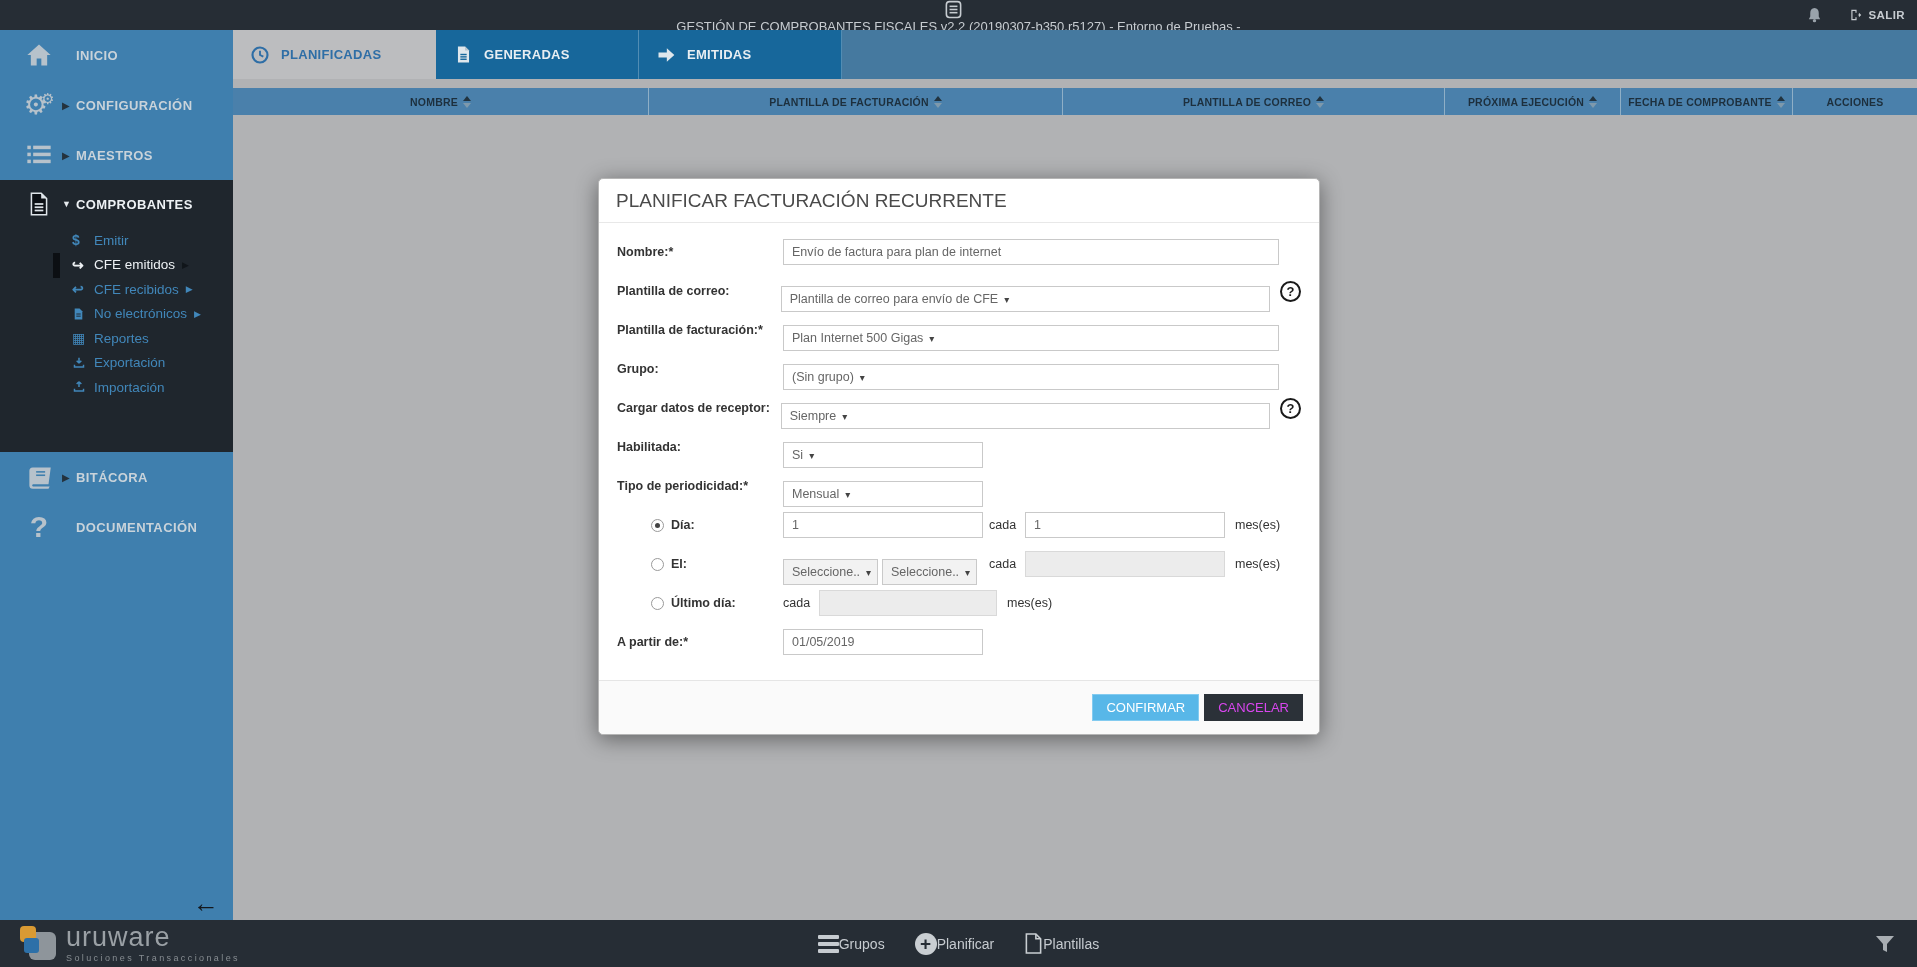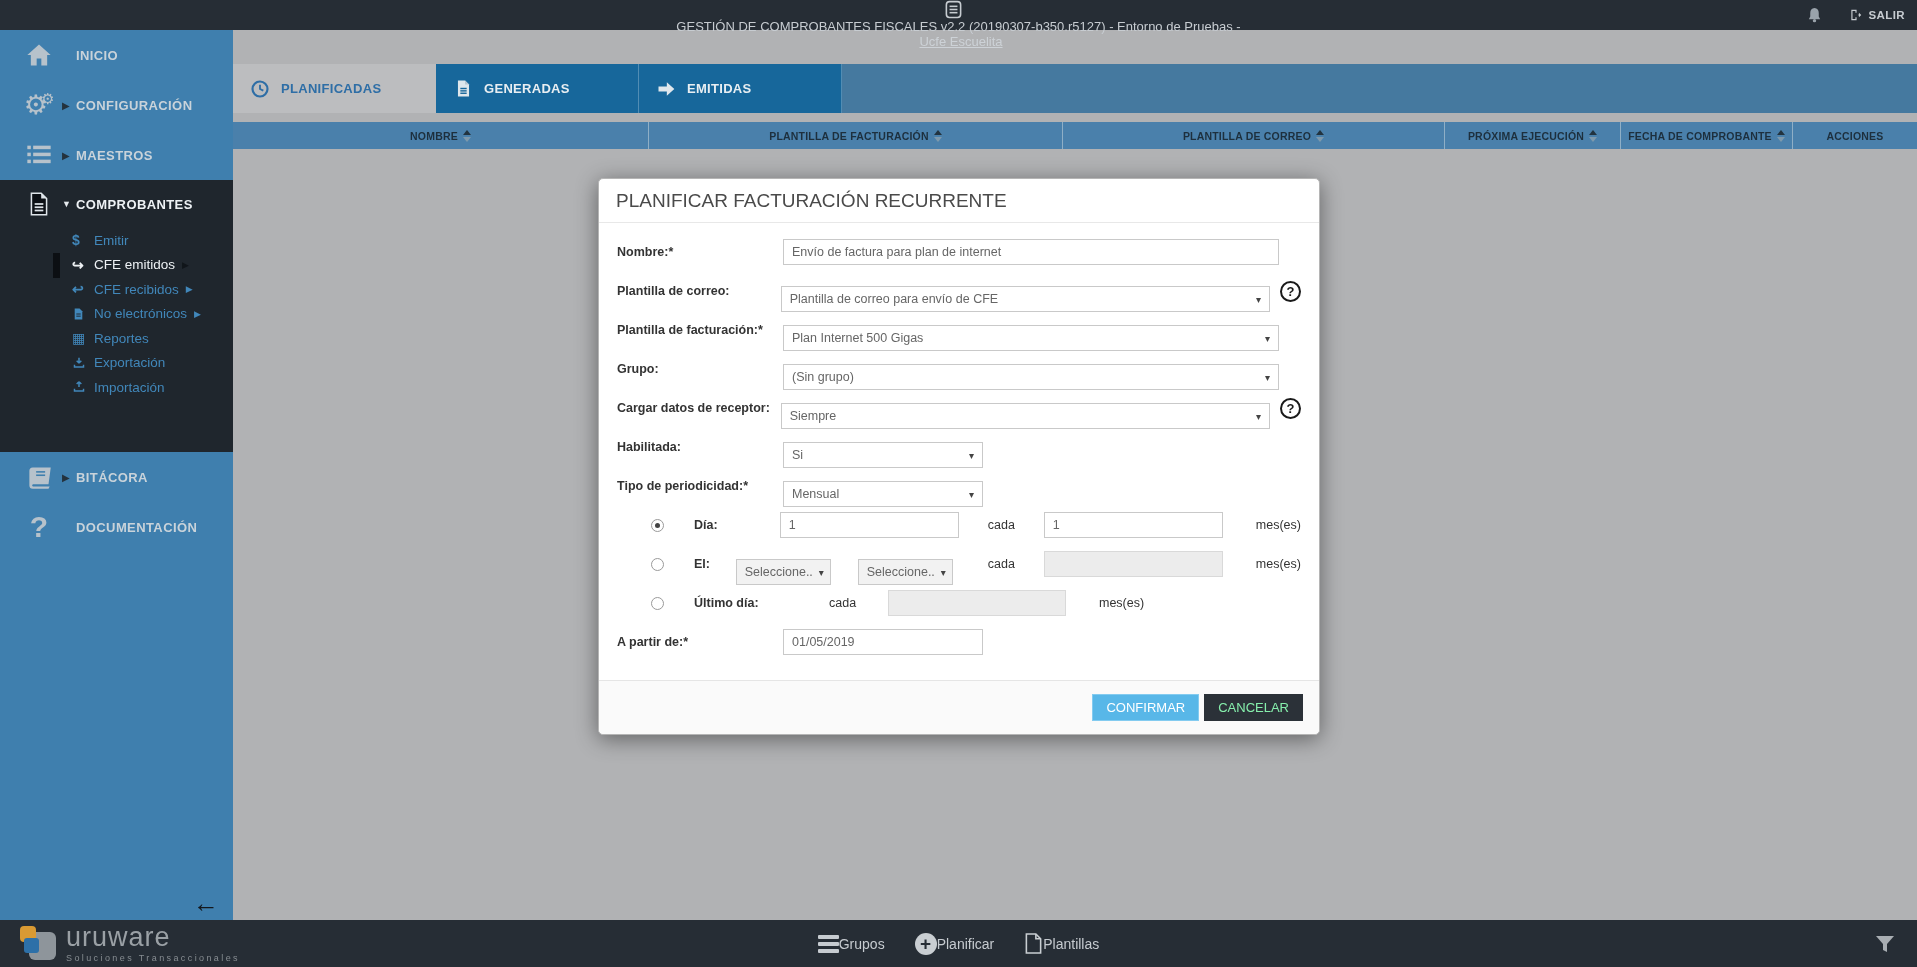--- a/index.html
+++ b/index.html
@@ -36,21 +36,21 @@
   .sub-ic { width:22px; display:flex; align-items:center; color:#4187ba; font-size:14px; }
   .sub-item.active { color:#eef2f5; }
   .sub-item.active .sub-ic { color:#eef2f5; }
   .active-bar { position:absolute; left:53px; top:0; width:7px; height:25px; background:#0c0f13; }
   .sub-caret { font-size:9px; margin-left:7px; color:#4187ba; }
   .sub-item.active .sub-caret { color:#10151a; }
   .collapse { position:absolute; right:14px; bottom:4px; font-size:26px; font-weight:bold; color:#14181d;
               cursor:pointer; line-height:1; }
 
   
-  .main { position:absolute; left:233px; top:30px; width:1684px; height:890px;margin-top:34px; }
+  .main { position:absolute; left:233px; top:30px; width:1684px; height:890px; }
   .tabstrip { height:49px; display:flex; }
   .tab { width:203px; display:flex; align-items:center; gap:11px; padding-left:17px; cursor:pointer;
          font-size:13px; font-weight:bold; letter-spacing:.3px; }
   .tab.active { background:#bcbdbf; color:#2e6ea6; }
   .tab.blue { background:#17679b; color:#e8eef2; border-right:1px solid rgba(255,255,255,.25); }
   .tab-filler { flex:1; background:#45799f; }
   .tab-ic { width:20px; height:20px; display:flex; align-items:center; justify-content:center; }
 
   .thead { margin-top:9px; display:flex; height:27px; }
   .th { background:#4a80ab; display:flex; align-items:center; justify-content:center; gap:5px;
@@ -85,40 +85,40 @@
   .modal { position:absolute; left:598px; top:178px; width:722px; background:#fff; border:1px solid #b5b5b5;
            border-radius:5px; box-shadow:0 4px 22px rgba(0,0,0,.45); z-index:50; }
   .m-header { padding:11px 17px 10px; font-size:19px; color:#4a4a4a; border-bottom:1px solid #e8e8e8; }
   .m-body { padding:16px 18px 4px; }
   .frow { display:flex; align-items:center; margin-bottom:13px; height:26px; }
   .flabel { width:166px; font-size:12.5px; font-weight:bold; color:#333; }
   .fctl { height:26px; border:1px solid #c9c9c9; background:#fff; font-size:12.5px; color:#666;
           padding:0 8px; display:flex; align-items:center; }
   input.fctl { font-family:"Liberation Sans", sans-serif; outline:none; }
   .w-wide { width:496px; } .w-med { width:200px; } .w-sm { width:95px; }
-  .fselect { justify-content:space-between; cursor:pointer; gap:6px;margin-top:16px; }
+  .fselect { cursor:pointer; gap:6px;margin-top:16px; }
   .fselect .arr { font-size:10px; color:#444; }
   .disabled { background:#ececec; border-color:#d9d9d9; }
   .help { width:21px; height:21px; border:2px solid #1a1a1a; border-radius:50%; margin-left:10px;
           display:flex; align-items:center; justify-content:center; font-size:13px; font-weight:bold;
           color:#1a1a1a; cursor:pointer; flex:none; }
-  .indent { padding-left:34px;gap:23px; }
+  .indent { padding-left:34px; }
   .radio { width:13px; height:13px; border:1px solid #9a9a9a; border-radius:50%; background:#fff;
            margin-right:7px; position:relative; cursor:pointer; flex:none; }
   .radio.checked::after { content:""; position:absolute; left:3px; top:3px; width:5px; height:5px;
                           border-radius:50%; background:#444; }
   .rlabel { width:112px; font-size:12.5px; font-weight:bold; color:#333; }
   .cada { font-size:12.5px; color:#333; margin:0 6px 0 6px; width:30px; }
   .cada.shift { margin-left:12px; }
   .unit { font-size:12.5px; color:#333; margin-left:10px; }
   .m-footer { margin-top:8px; background:#fafafa; border-top:1px solid #e5e5e5; padding:13px 16px;
               display:flex; justify-content:flex-end; gap:5px; border-radius:0 0 5px 5px; }
   .btn { font-family:"Liberation Sans", sans-serif; font-size:13px; padding:5px 13px; cursor:pointer; }
   .btn-confirm { background:#58b7e8; color:#fff; border:1px solid #83cbf0; }
-  .btn-cancel { background:#2b3138; color:#86efac; border:1px solid #2b3138; }
+  .btn-cancel { background:#2b3138; color:#d946ef; border:1px solid #2b3138; }
 </style>
 </head>
 <body>
 
 <header class="topbar">
   <span class="tb-icon">
     <svg viewBox="0 0 24 24" width="19" height="19">
         <rect x="3" y="2" width="18" height="20" rx="4" fill="none" stroke="#c7ccd1" stroke-width="2"></rect>
         <line x1="7" y1="8" x2="17" y2="8" stroke="#c7ccd1" stroke-width="2"></line>
         <line x1="7" y1="12" x2="17" y2="12" stroke="#c7ccd1" stroke-width="2"></line>

